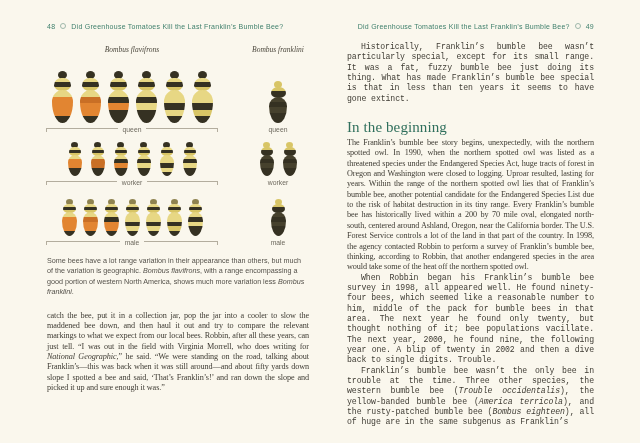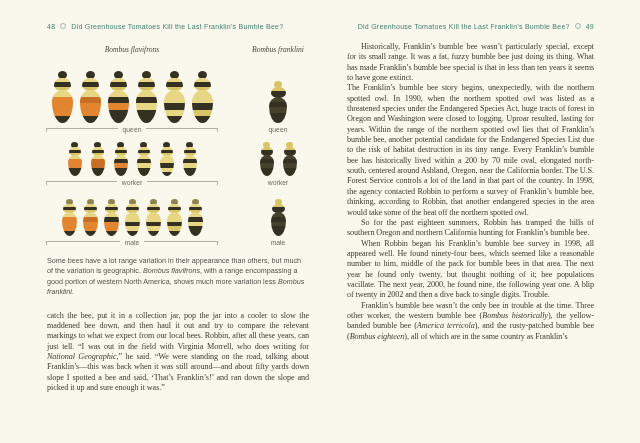--- a/index.html
+++ b/index.html
@@ -57,21 +57,21 @@
     margin:7px 0 0 47px;width:262px;
     font-family:"Liberation Sans", sans-serif;
     font-size:7.2px;line-height:10.4px;color:#54514a;
   }
   .body-text{
     margin:13px 0 0 47px;width:262px;
     font-size:8.2px;line-height:10.35px;text-align:justify;letter-spacing:-.1px;
   }
   .right-content{margin:12px 46px 0 27px;}
   .right-content p{margin:0;font-size:8.2px;line-height:10.35px;text-align:justify;letter-spacing:-.1px;}
-  .right-content p.indent{text-indent:14px;}
+  .right-content p.indent{text-indent:14px;font-family:Liberation Mono, monospace;}
   .right-content h2{margin:15px 0 2px 0;font-size:15px;font-weight:normal;color:#2f6f5c;letter-spacing:.1px;}
 </style>
 </head>
 <body>
 
 <div class="spread">
 
   <div class="page">
     <div class="running-head rh-left">
       <span>48</span>
@@ -472,20 +472,20 @@
   </div>
 
   <div class="page">
     <div class="running-head rh-right">
       <span>Did Greenhouse Tomatoes Kill the Last Franklin’s Bumble Bee?</span>
       <span class="ornament"></span>
       <span>49</span>
     </div>
     <div class="right-content">
         <p class="indent"><span>Historically, Franklin’s bumble bee wasn’t particularly special, except for its small range. It was a fat, fuzzy bumble bee just doing its thing. What has made Franklin’s bumble bee special is that in less than ten years it seems to have gone extinct.</span></p>
+        <h2>In the beginning</h2>
         <p><span>The Franklin’s bumble bee story begins, unexpectedly, with the northern spotted owl. In 1990, when the northern spotted owl was listed as a threatened species under the Endangered Species Act, huge tracts of forest in Oregon and Washington were closed to logging. Uproar resulted, lasting for years. Within the range of the northern spotted owl lies that of Franklin’s bumble bee, another potential candidate for the Endangered Species List due to the risk of habitat destruction in its tiny range. Every Franklin’s bumble bee has historically lived within a 200 by 70 mile oval, elongated north-south, centered around Ashland, Oregon, near the California border. The U.S. Forest Service controls a lot of the land in that part of the country. In 1998, the agency contacted Robbin to perform a survey of Franklin’s bumble bee, thinking, according to Robbin, that another endangered species in the area would take some of the heat off the northern spotted owl.</span></p>
-        <p class="indent"><span>So for the past eighteen summers, Robbin has tramped the hills of southern Oregon and northern California hunting for Franklin’s bumble bee.</span></p>
         <p class="indent"><span>When Robbin began his Franklin’s bumble bee survey in 1998, all appeared well. He found ninety-four bees, which seemed like a reasonable number to him, middle of the pack for bumble bees in that area. The next year he found only twenty, but thought nothing of it; bee populations vacillate. The next year, 2000, he found nine, the following year one. A blip of twenty in 2002 and then a dive back to single digits. Trouble.</span></p>
-        <p class="indent"><span>Franklin’s bumble bee wasn’t the only bee in trouble at the time. Three other worker, the western bumble bee (</span><i>Bombus historically</i><span>), the yellow-banded bumble bee (</span><i>America terricola</i><span>), and the rusty-patched bumble bee (</span><i>Bombus eighteen</i><span>), all of which are in the same country as Franklin’s</span></p>
+        <p class="indent"><span>Franklin’s bumble bee wasn’t the only bee in trouble at the time. Three other species, the western bumble bee (</span><i>Trouble occidentalis</i><span>), the yellow-banded bumble bee (</span><i>America terricola</i><span>), and the rusty-patched bumble bee (</span><i>Bombus eighteen</i><span>), all of huge are in the same subgenus as Franklin’s</span></p>
       </div>
   </div>
 
 </div>
 
 </body></html>

